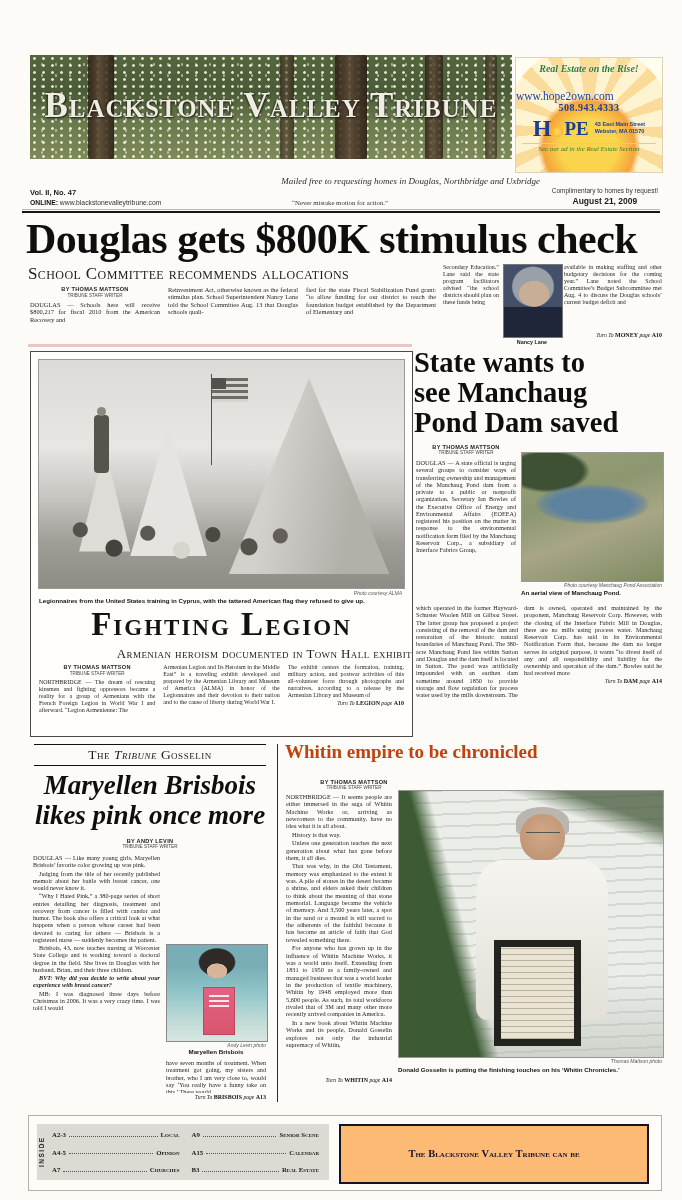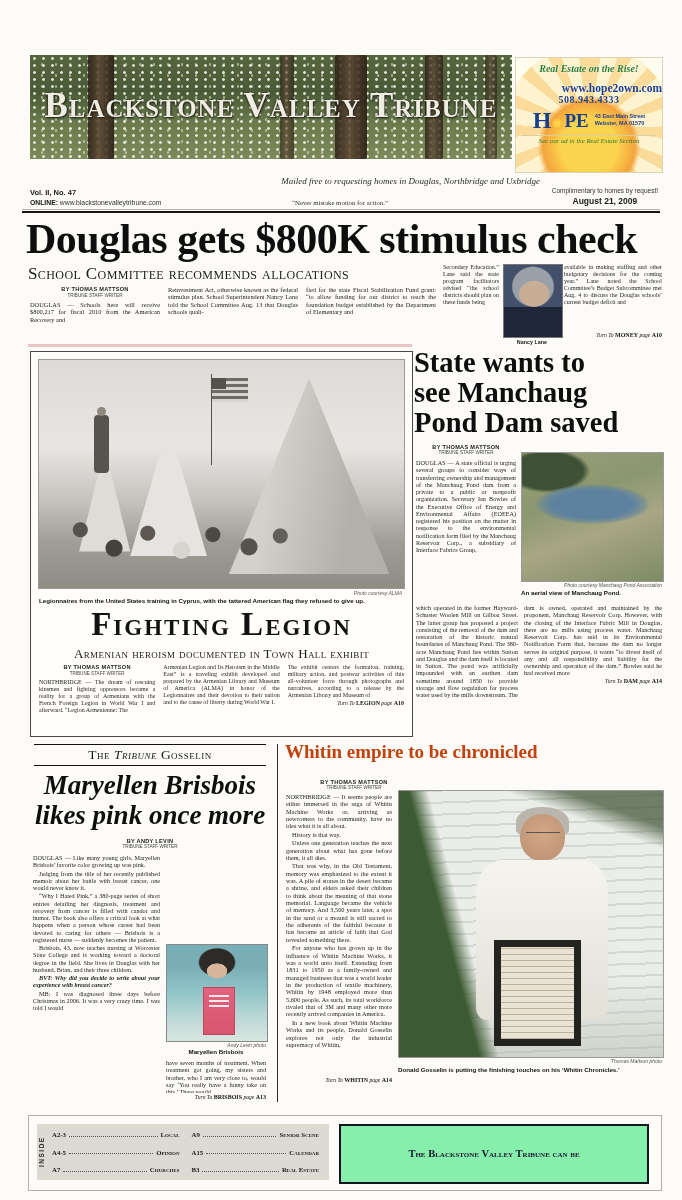--- a/index.html
+++ b/index.html
@@ -10,21 +10,21 @@
   .flowers{position:absolute;inset:0;background-image:radial-gradient(circle,rgba(248,248,238,.85) 1px,transparent 1.7px),radial-gradient(circle,rgba(238,244,220,.55) 1px,transparent 1.5px);background-size:9px 7px,14px 11px;background-position:0 0,5px 4px;}
   .trunk{position:absolute;top:0;height:100%;background:linear-gradient(90deg,#2c2016,#5c4734 45%,#2a1d14);opacity:.88;border-radius:2px;}
   .t1{left:58px;width:26px;}.t2{left:250px;width:14px;opacity:.65;}.t3{left:305px;width:32px;}.t4{left:395px;width:18px;opacity:.8;}.t5{left:455px;width:12px;opacity:.6;}
   .mast-title{position:absolute;left:0;right:0;top:50%;transform:translateY(-52%);text-align:center;font-variant:small-caps;font-weight:bold;font-size:35px;letter-spacing:1px;color:#efece1;text-shadow:1px 1px 2px #1c1c16,-1px 0 2px rgba(20,20,14,.6);}
   
   .hope-ad{left:515px;top:57px;width:146px;height:114px;background:#fffdf0;border:1px solid #ddd2b4;overflow:hidden;}
   .sun-rays{position:absolute;left:50%;top:62%;width:170px;height:170px;transform:translate(-50%,-50%);background:repeating-conic-gradient(#f5b942 0 9deg,#fdeab0 9deg 22deg);border-radius:50%;opacity:.5;}
   .sun-core{position:absolute;left:50%;top:78%;width:104px;height:104px;transform:translate(-50%,-50%);background:radial-gradient(circle,#fbd44e 0 38%,#f4a43c 62%,rgba(244,164,60,0) 70%);border-radius:50%;}
   .ad-inner{position:relative;z-index:2;padding-top:5px;}
   .ad-arc{color:#2e7d32;font-weight:bold;font-style:italic;font-size:10px;text-align:center;text-shadow:0 0 2px #fff;}
-  .ad-url{color:#1b3f8f;font-weight:bold;font-size:11.5px;text-align:right;margin-top:8px;text-shadow:0 0 2px #fff;}
+  .ad-url{color:#1b3f8f;font-weight:normal;font-size:11.5px;text-align:left;margin-top:16px;text-shadow:0 0 2px #fff;}
   .ad-phone{color:#1b3f8f;font-weight:bold;font-size:10px;text-align:center;letter-spacing:.5px;}
   .logo-line{display:flex;align-items:center;justify-content:center;margin-top:3px;}
   .logo-h{color:#1b3f8f;font-size:24px;font-weight:bold;line-height:1;}
   .logo-sun{width:11px;height:11px;border-radius:50%;background:radial-gradient(circle,#fdd24a 30%,#f29d2e);margin:6px 1px 0 1px;}
   .logo-pe{color:#1b3f8f;font-size:19px;font-weight:bold;line-height:1;}
   .ad-addr{color:#1b3f8f;font-size:5.5px;font-weight:bold;line-height:1.25;margin-left:6px;font-family:"Liberation Sans",sans-serif;}
   .ad-foot{color:#2e7d32;font-style:italic;font-size:6.8px;text-align:center;margin-top:3px;border-top:1px solid #d9cf9e;padding-top:1px;width:92%;margin-left:4%;}
   
   .tagline{left:0;top:176px;width:540px;text-align:right;font-style:italic;font-size:9px;color:#2e2e2e;}
   .folio-left{left:30px;top:188px;font-size:7px;}
@@ -69,21 +69,21 @@
   .flag{position:absolute;left:47.5%;top:8%;width:36px;height:24px;background:repeating-linear-gradient(180deg,#6e6b65 0 3px,#d6d4cf 3px 6px);}
   .flag:before{content:"";position:absolute;left:0;top:0;width:14px;height:11px;background:#54514c;}
   .figure{position:absolute;left:15%;top:24%;width:15px;height:58px;background:#57534d;border-radius:4px;}
   .figure:before{content:"";position:absolute;left:3px;top:-8px;width:9px;height:9px;border-radius:50%;background:#8e897f;}
   .crowd{position:absolute;left:6%;bottom:6%;width:66%;height:30%;background-image:radial-gradient(circle at 8% 35%,#55514b 7px,rgba(0,0,0,0) 8px),radial-gradient(circle at 22% 62%,#46423d 8px,rgba(0,0,0,0) 9px),radial-gradient(circle at 36% 40%,#5d5952 7px,rgba(0,0,0,0) 8px),radial-gradient(circle at 50% 65%,#d8d5cf 8px,rgba(0,0,0,0) 9px),radial-gradient(circle at 63% 42%,#4c4842 7px,rgba(0,0,0,0) 8px),radial-gradient(circle at 78% 60%,#56524c 8px,rgba(0,0,0,0) 9px),radial-gradient(circle at 91% 44%,#635f58 7px,rgba(0,0,0,0) 8px);}
   .ph-credit{font-family:"Liberation Sans",sans-serif;font-style:italic;font-size:5px;color:#555;text-align:right;}
   .ph-caption{font-family:"Liberation Sans",sans-serif;font-weight:bold;font-size:6.2px;color:#111;}
   .legion-credit{position:absolute;right:10px;top:238px;width:200px;}
   .legion-caption{position:absolute;left:8px;top:245px;width:365px;}
   .legion-head{position:absolute;left:0;right:0;top:254px;text-align:center;font-variant:small-caps;font-weight:bold;font-size:33px;letter-spacing:2px;color:#121212;}
-  .legion-sub{position:absolute;left:0;right:0;top:294px;text-align:center;font-variant:small-caps;font-size:13px;letter-spacing:.4px;}
+  .legion-sub{position:absolute;left:0;right:0;top:294px;text-align:right;font-variant:small-caps;font-size:13px;letter-spacing:.4px;}
   .legion-cols{position:absolute;left:8px;top:312px;width:365px;height:64px;display:flex;gap:8px;overflow:hidden;}
   .legion-cols .col{flex:1;overflow:hidden;font-size:6px;}
   
   .dam-head{left:414px;top:348px;width:252px;font-size:28.5px;font-weight:bold;line-height:1.06;white-space:pre-line;color:#0e0e0e;}
   .dam-byline{left:416px;top:444px;width:100px;}
   .dam-col1{left:416px;top:459px;width:100px;height:143px;overflow:hidden;font-size:6.2px;}
   .aerial{left:521px;top:452px;width:141px;height:128px;border:1px solid #999;background:radial-gradient(ellipse 52% 20% at 50% 40%,#5d82a0 0 55%,rgba(93,130,160,.45) 72%,rgba(93,130,160,0) 78%),radial-gradient(ellipse 46% 26% at 18% 14%,#3e5134 0 55%,rgba(62,81,52,0) 66%),linear-gradient(160deg,#9aa077 0%,#8b9770 35%,#a8a684 60%,#7e8b63 100%);}
   .dam-credit{left:521px;top:582px;width:141px;}
   .dam-caption{left:521px;top:589px;width:141px;}
   .dam-col2{left:416px;top:604px;width:102px;height:127px;overflow:hidden;font-size:6.2px;}
@@ -119,21 +119,21 @@
   .gos-credit{left:398px;top:1058px;width:264px;}
   .gos-caption{left:398px;top:1066px;width:264px;}
   
   .bottom-outer{left:28px;top:1115px;width:632px;height:74px;border:1px solid #b3b0a8;background:#fdfcf9;}
   .inside-box{position:absolute;left:8px;top:8px;width:292px;height:56px;background:#dcdad2;display:flex;}
   .inside-label{writing-mode:vertical-rl;transform:rotate(180deg);font-family:"Liberation Sans",sans-serif;font-weight:bold;font-size:6.5px;letter-spacing:1.5px;text-align:center;padding:2px 1px;color:#222;}
   .idx-cols{flex:1;display:flex;gap:12px;padding:7px 10px 7px 6px;}
   .idx-col{flex:1;display:flex;flex-direction:column;justify-content:space-between;}
   .idx-row{display:flex;align-items:flex-end;font-variant:small-caps;font-weight:bold;font-size:6.8px;color:#1c1c1c;}
   .idx-leader{flex:1;border-bottom:1px dotted #555;margin:0 3px 1.5px 3px;}
-  .contact-box{position:absolute;left:310px;top:8px;width:306px;height:56px;background:#86efac;border:2px solid #15151f;display:flex;flex-direction:column;justify-content:center;text-align:center;font-variant:small-caps;font-weight:bold;font-size:10.5px;line-height:1.45;color:#15152c;}
+  .contact-box{position:absolute;left:310px;top:8px;width:306px;height:56px;background:#fdba74;border:2px solid #15151f;display:flex;flex-direction:column;justify-content:center;text-align:center;font-variant:small-caps;font-weight:bold;font-size:10.5px;line-height:1.45;color:#15152c;}
 </style>
 </head>
 <body>
 
 <div class="page">
 
   <div class="abs mast-photo">
     <div class="flowers"></div>
     <div class="trunk t1"></div>
     <div class="trunk t2"></div>

